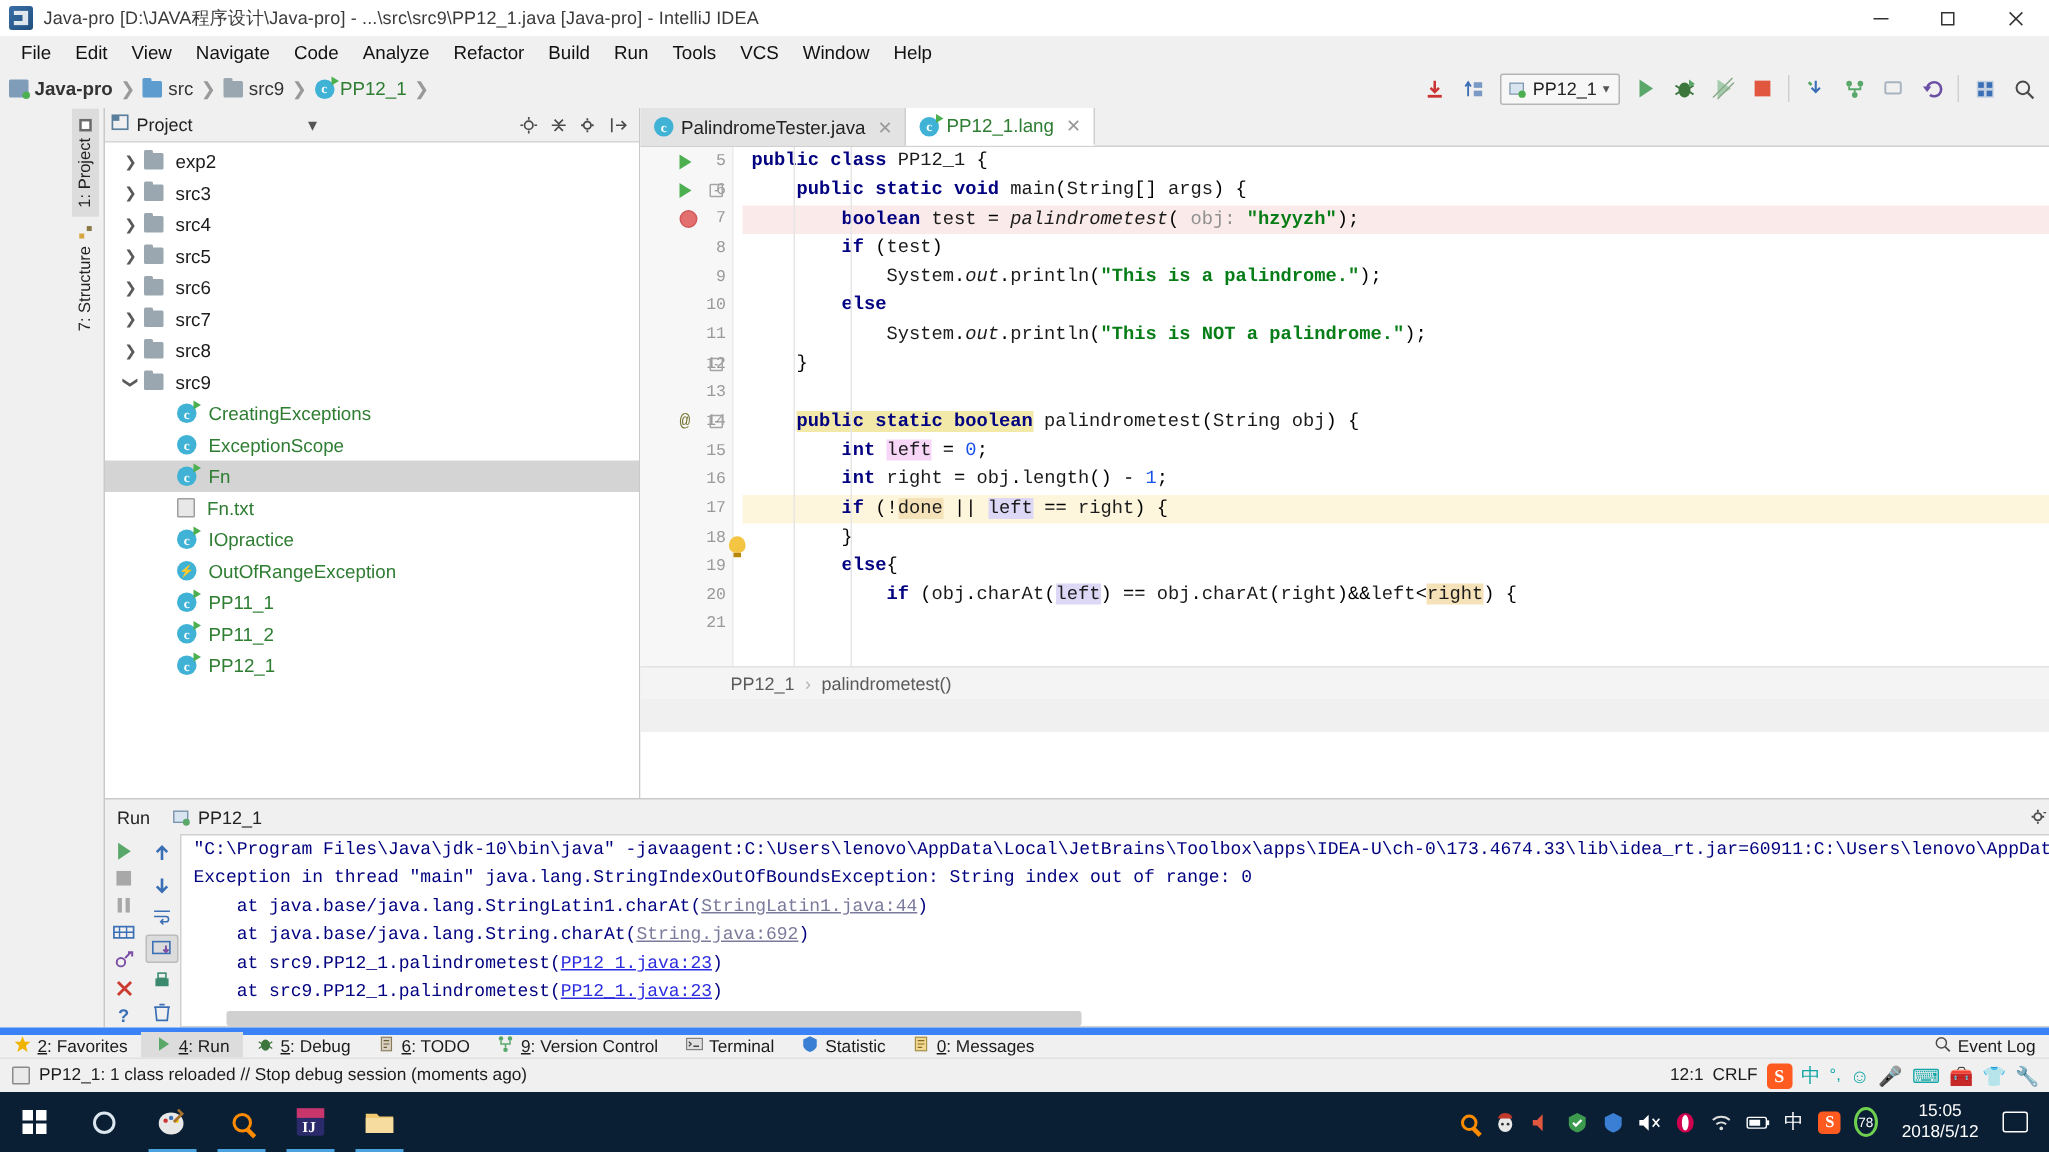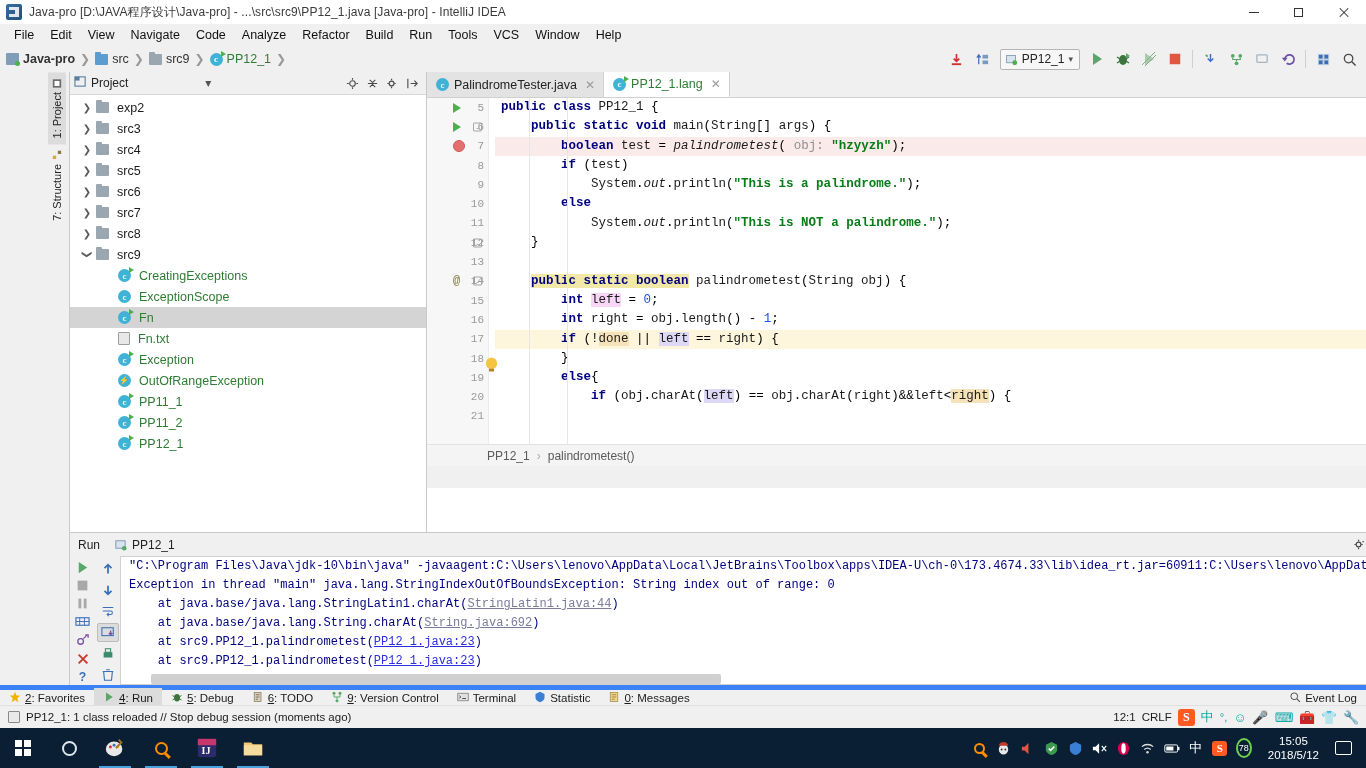--- a/index.html
+++ b/index.html
@@ -504,21 +504,21 @@
             <span class="t-label green">Fn</span>
           </div>
           <div class="tree-row" style="padding-left: 30px;">
             <span class="chev"></span>
             <span class="ico txt-ico"></span>
             <span class="t-label green">Fn.txt</span>
           </div>
           <div class="tree-row" style="padding-left: 30px;">
             <span class="chev"></span>
             <span class="ico class-ico run">c</span>
-            <span class="t-label green">Exception</span>
+            <span class="t-label green">IOpractice</span>
           </div>
           <div class="tree-row" style="padding-left: 30px;">
             <span class="chev"></span>
             <span class="ico ex-ico" style="background: rgb(63, 178, 214); font-size: 8px;">⚡</span>
             <span class="t-label green">OutOfRangeException</span>
           </div>
           <div class="tree-row" style="padding-left: 30px;">
             <span class="chev"></span>
             <span class="ico class-ico run">c</span>
             <span class="t-label green">PP11_1</span>

